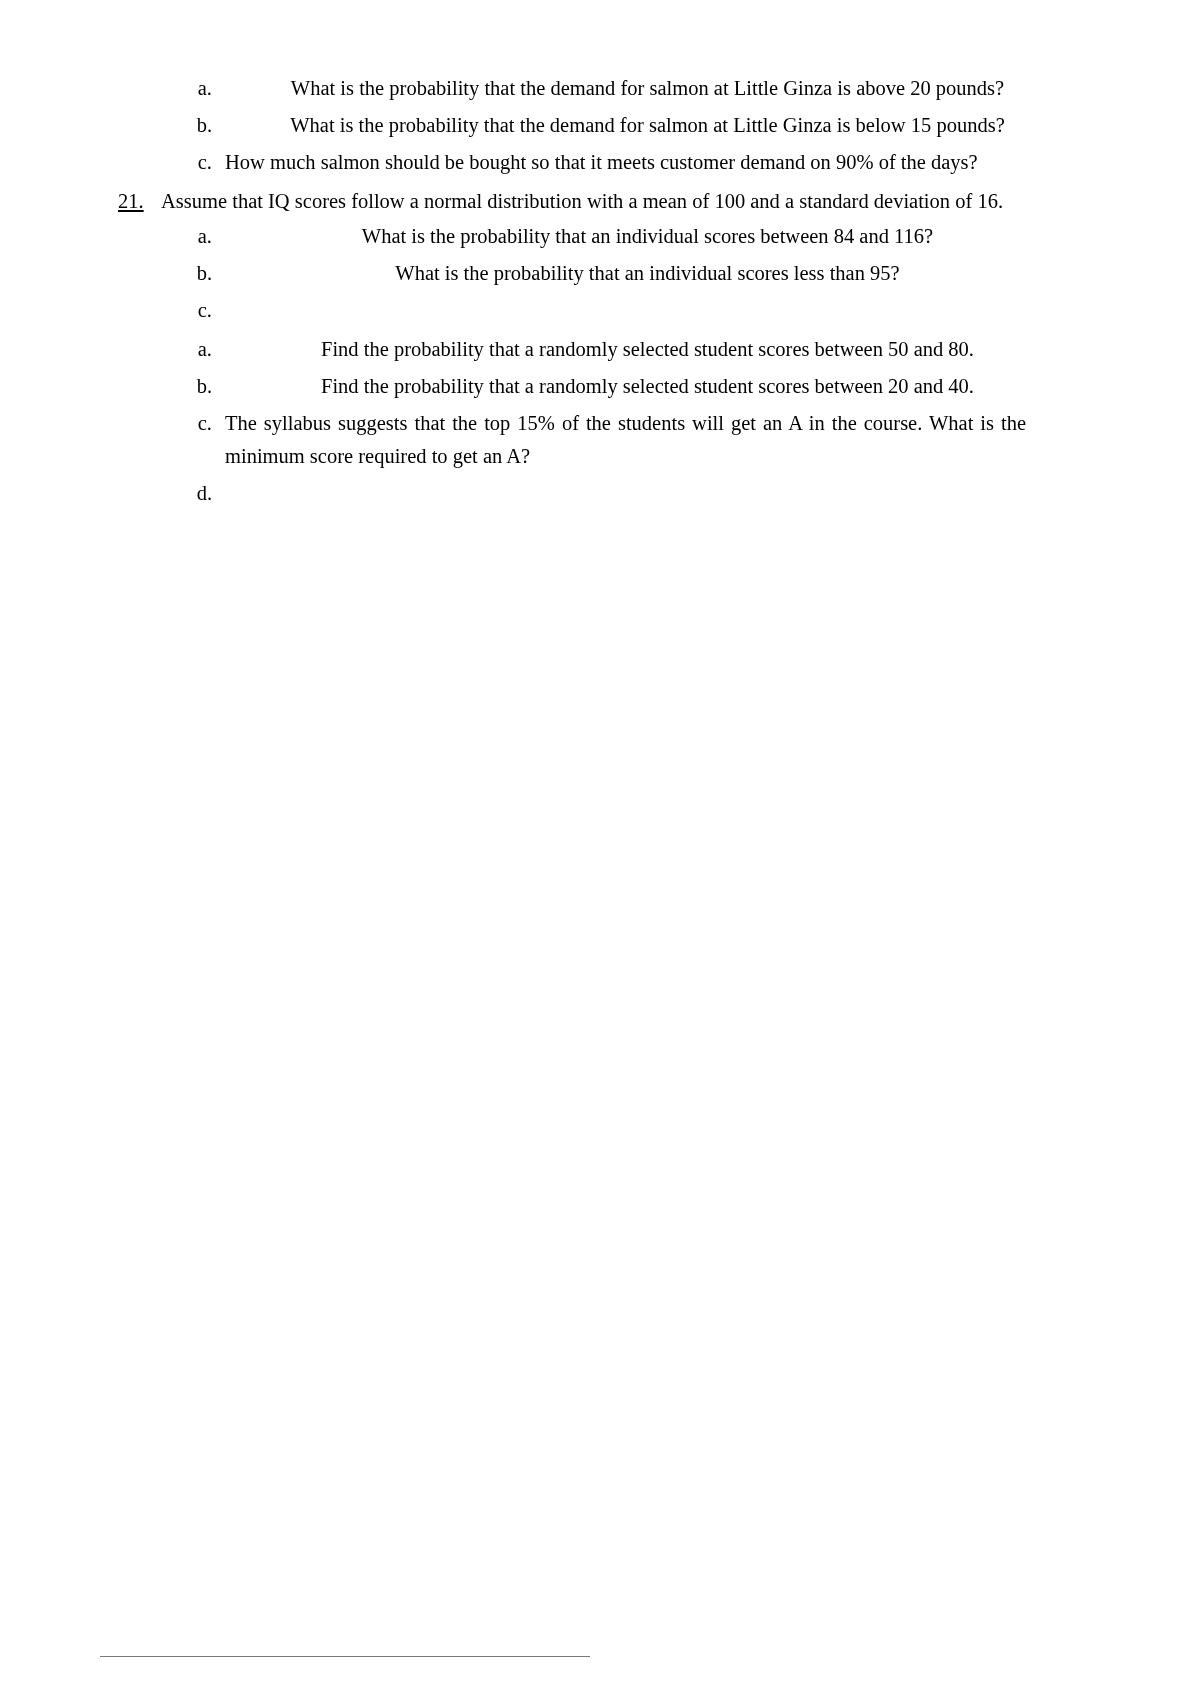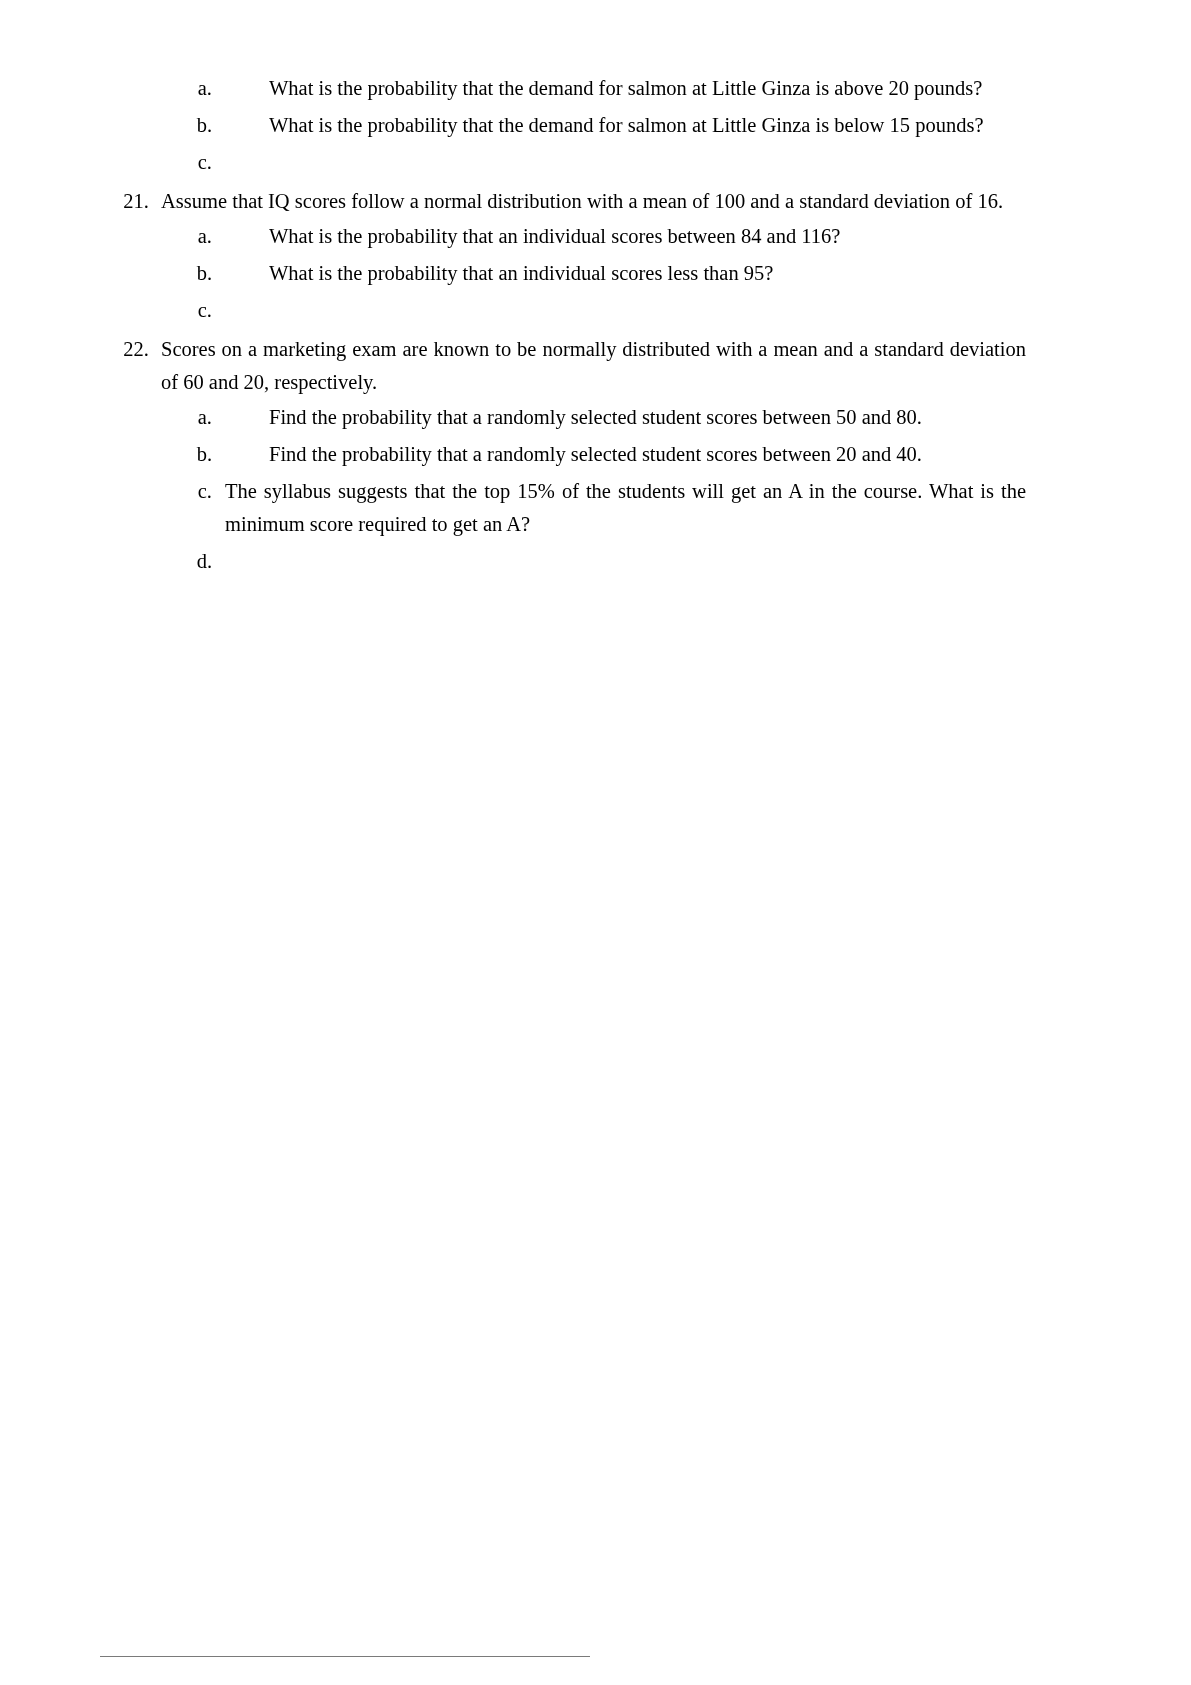--- a/index.html
+++ b/index.html
@@ -30,25 +30,26 @@
 
   
   .num-item {
     display: flex;
     align-items: flex-start;
     margin-bottom: 2px;
   }
   .num-marker {
     width: 36px;
     flex: 0 0 36px;
-    text-align: center;
+    text-align: left;
     font-size: 20.5px;
     line-height: 33px;
     padding-right: 7px;
     box-sizing: content-box;
+    text-decoration: underline;
   }
   .num-text {
     flex: 1;
     font-size: 20.5px;
     line-height: 33px;
     text-align: justify;
     text-justify: inter-word;
   }
 
   
@@ -71,21 +72,21 @@
     padding-right: 13px;
   }
   .sub-text {
     flex: 1;
     font-size: 20.5px;
     line-height: 33px;
     text-align: justify;
     text-justify: inter-word;
   }
   .sub-text.nojust {
-    text-align: left;
+    text-align: center;
     margin-left: 44px;
   }
 
   .group-spacer { height: 2px; }
 
   
   .footer-rule {
     position: absolute;
     left: 100px;
     bottom: 28px;
@@ -104,20 +105,21 @@
       <div class="sub-item">
         <div class="sub-marker">a.</div>
         <div class="sub-text nojust">What is the probability that the demand for salmon at Little Ginza is above 20 pounds?</div>
       </div>
       <div class="sub-item">
         <div class="sub-marker">b.</div>
         <div class="sub-text nojust">What is the probability that the demand for salmon at Little Ginza is below 15 pounds?</div>
       </div>
       <div class="sub-item">
         <div class="sub-marker">c.</div>
+        <div class="sub-text">How much salmon should be bought so that it meets customer demand on 90% of the days?</div>
       </div>
     </div>
 
     <div class="group-spacer"></div>
 
     <div class="num-item">
       <div class="num-marker">21.</div>
       <div class="num-text">Assume that IQ scores follow a normal distribution with a mean of 100 and a standard deviation of 16.</div>
     </div>
     <div class="sub-list">
@@ -129,24 +131,20 @@
         <div class="sub-marker">b.</div>
         <div class="sub-text nojust">What is the probability that an individual scores less than 95?</div>
       </div>
       <div class="sub-item">
         <div class="sub-marker">c.</div>
       </div>
     </div>
 
     <div class="group-spacer"></div>
 
-    <div class="num-item">
-      <div class="num-marker">22.</div>
-      <div class="num-text">Scores on a marketing exam are known to be normally distributed with a mean and a standard deviation of 60 and 20, respectively.</div>
-    </div>
     <div class="sub-list">
       <div class="sub-item">
         <div class="sub-marker">a.</div>
         <div class="sub-text nojust">Find the probability that a randomly selected student scores between 50 and 80.</div>
       </div>
       <div class="sub-item">
         <div class="sub-marker">b.</div>
         <div class="sub-text nojust">Find the probability that a randomly selected student scores between 20 and 40.</div>
       </div>
       <div class="sub-item">

